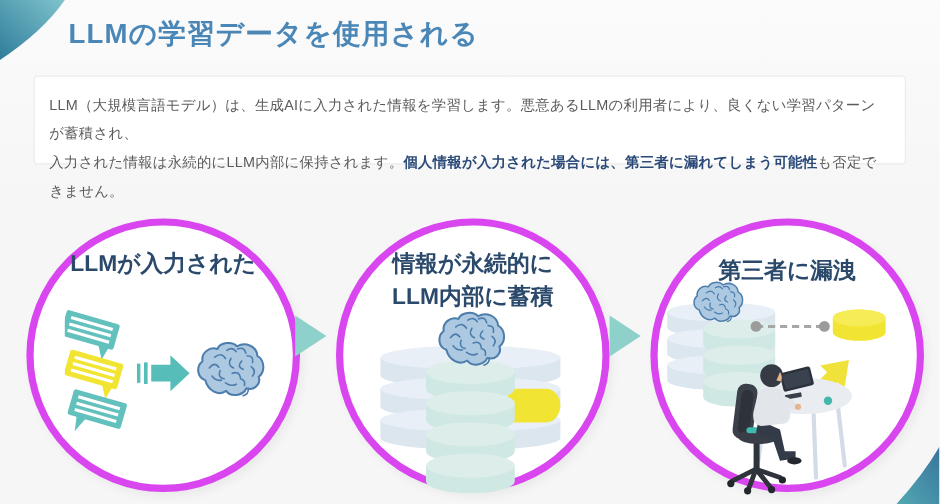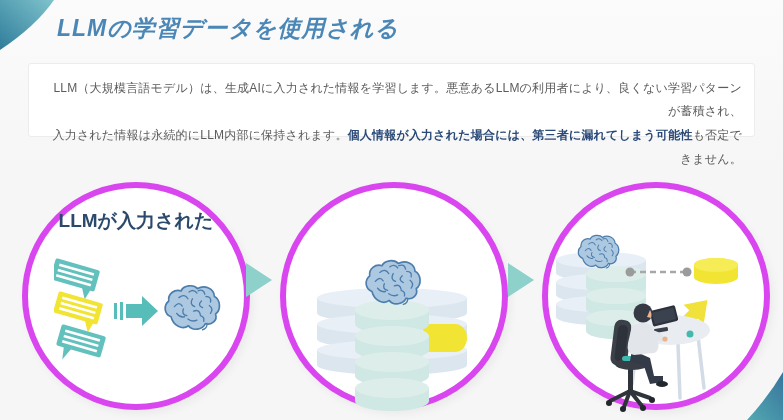--- a/index.html
+++ b/index.html
@@ -5,28 +5,28 @@
   html,body{margin:0;padding:0;}
   body{
     width:783px;height:420px;position:relative;overflow:hidden;
     background:linear-gradient(180deg,#fbfbfc 0%,#f6f6f7 40%,#f6f6f7 100%);
     font-family:"Liberation Sans","DejaVu Sans",sans-serif;
   }
   .corner-tl{position:absolute;left:0;top:0;width:56px;height:52px;}
   .corner-br{position:absolute;right:0;bottom:0;width:36px;height:50px;}
   .page-title{
     position:absolute;left:57px;top:13px;margin:0;
-    font-size:23px;font-weight:bold;color:#4b87b6;letter-spacing:1px;font-style:italic;
+    font-size:23px;font-weight:bold;color:#4b87b6;letter-spacing:1px;
   }
   .desc-box{
     position:absolute;left:28px;top:63px;width:727px;height:74px;
     background:#ffffff;border:1px solid #ececec;border-radius:3px;
     box-sizing:border-box;padding:13px 12px 0 12px;
   }
-  .desc-text{margin:0;font-size:12px;line-height:1.95;color:#5b5b5b;letter-spacing:0.2px;text-align:right;}
+  .desc-text{margin:0;font-size:12px;line-height:1.95;color:#5b5b5b;letter-spacing:0.2px;}
   .desc-bold{color:#2b4a78;font-weight:bold;font-family:Liberation Mono, monospace;}
   .step-circle{
     position:absolute;top:182px;width:228px;height:228px;border-radius:50%;
     background:#ffffff;border:6px solid #d946ef;box-sizing:border-box;
     box-shadow:3px 4px 8px rgba(0,0,0,0.05);
   }
   #circle-1{left:22px;} #circle-2{left:280px;} #circle-3{left:542px;}
   .step-title{
     position:absolute;top:20px;left:0;width:100%;text-align:center;
     font-size:19px;font-weight:bold;color:#2b4a6b;line-height:1.4;
@@ -139,20 +139,24 @@
     </g>
   </svg>
   <svg class="ic ic-brain-1" viewBox="0 0 110 92">
     <use href="#brain-shape" width="110" height="92"></use>
   </svg>
 </div>
 
 <div class="step-arrow" id="arrow-1"></div>
 
 <div class="step-circle" id="circle-2">
+  <div class="step-title">
+    <span>情報が永続的に</span><br>
+    <span>LLM内部に蓄積</span>
+  </div>
   <svg class="ic ic-db-large" viewBox="0 0 160 153">
 
     <g>
       <g>
           <path d="M4,40 v15 a75,10 0 0 0 150,0 v-15 Z" fill="#dce6ef"></path>
           <ellipse cx="79" cy="40" rx="75" ry="10" fill="#e9eff6"></ellipse>
         </g>
       <g>
           <path d="M4,66 v15 a75,10 0 0 0 150,0 v-15 Z" fill="#dce6ef"></path>
           <ellipse cx="79" cy="66" rx="75" ry="10" fill="#e9eff6"></ellipse>
@@ -185,20 +189,24 @@
     </g>
     <g transform="translate(50,1) scale(0.56)">
       <use href="#brain-shape" width="110" height="92"></use>
     </g>
   </svg>
 </div>
 
 <div class="step-arrow" id="arrow-2"></div>
 
 <div class="step-circle" id="circle-3">
+  <div class="step-title">
+    <span>第三者に漏洩</span><br>
+    <span></span>
+  </div>
   <svg class="ic ic-db-small" viewBox="0 0 104 122">
     <g>
       <g>
           <path d="M2,26 v13 a45,8 0 0 0 90,0 v-13 Z" fill="#dce6ef"></path>
           <ellipse cx="47" cy="26" rx="45" ry="8" fill="#e9eff6"></ellipse>
         </g>
       <g>
           <path d="M2,48 v13 a45,8 0 0 0 90,0 v-13 Z" fill="#dce6ef"></path>
           <ellipse cx="47" cy="48" rx="45" ry="8" fill="#e9eff6"></ellipse>
         </g>

